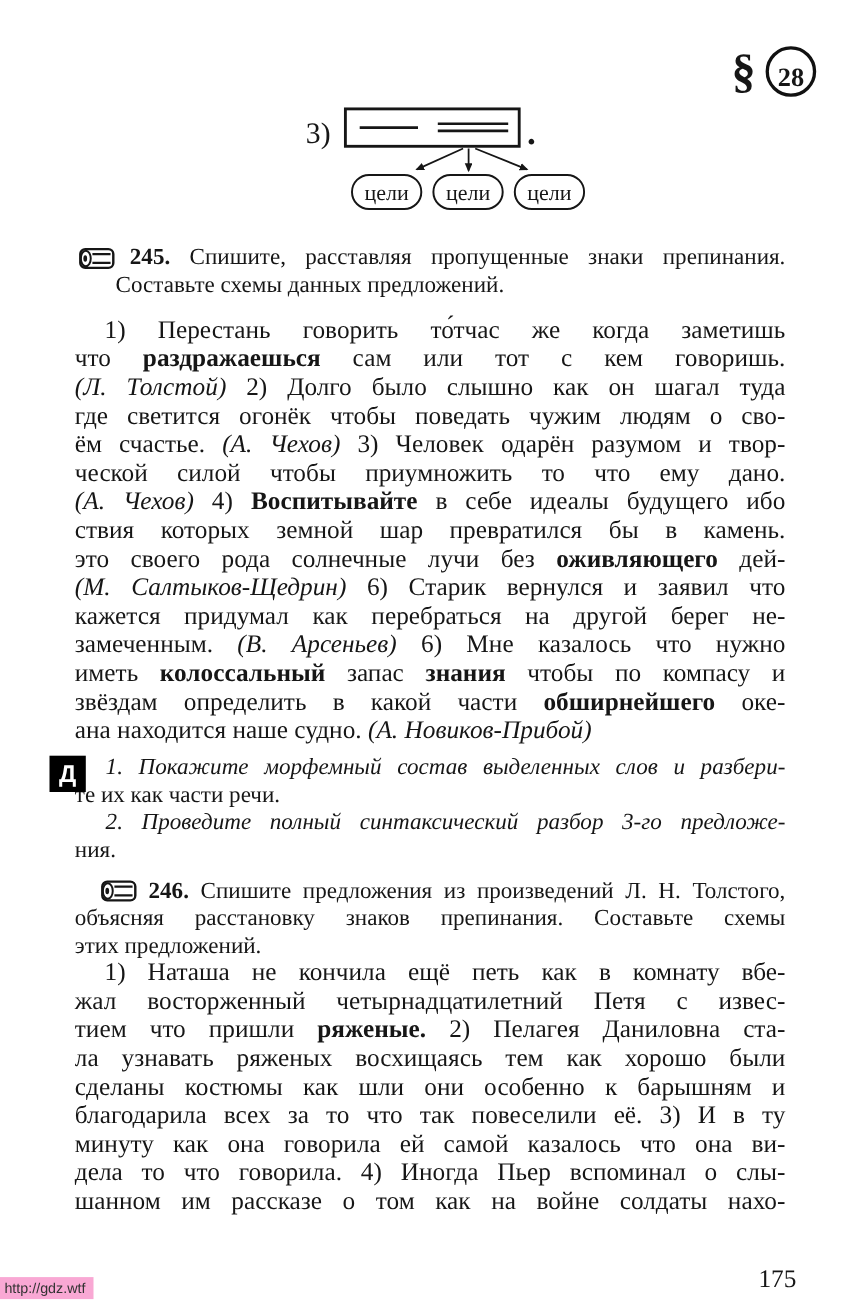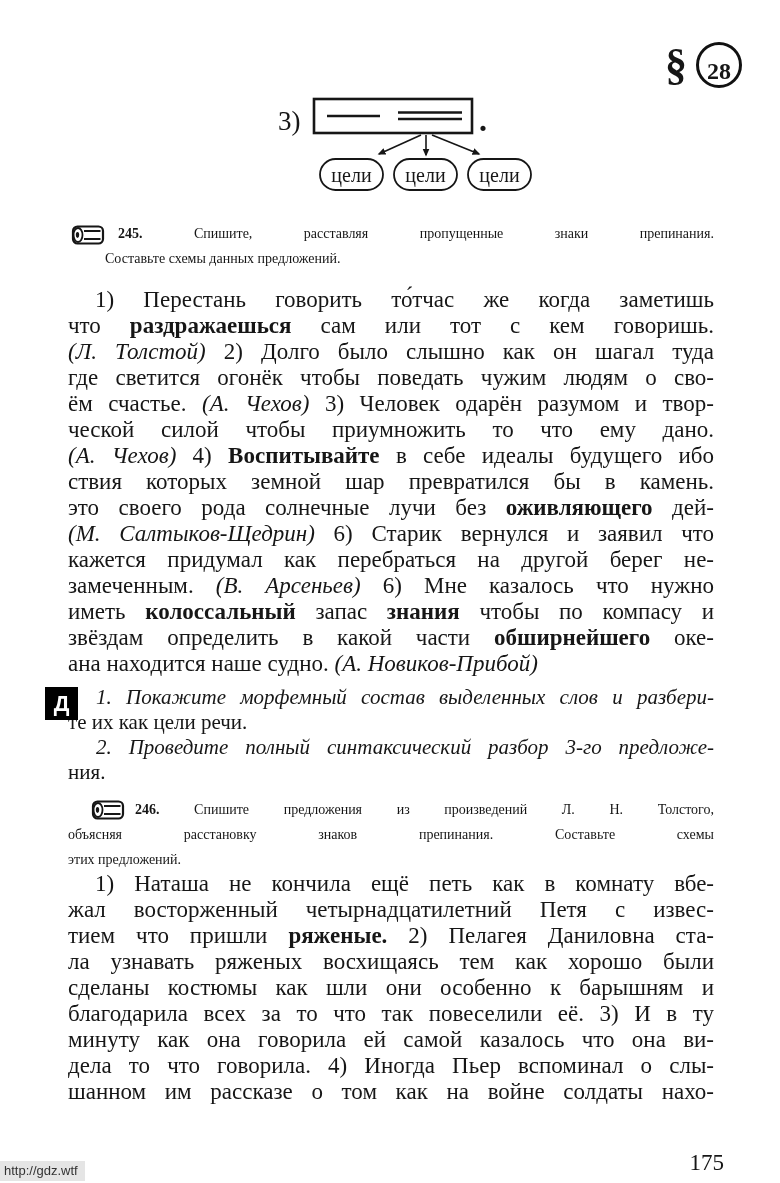--- a/index.html
+++ b/index.html
@@ -18,21 +18,21 @@
     font-size:24px; font-weight:bold;
   }
   
   .scheme{position:absolute; left:268px; top:93px;}
   .scheme text{font-family:"Liberation Serif", serif; fill:#161616;}
   
   .tline{min-height:1em;}
   .just{text-align:justify; text-align-last:justify;}
   .seg-b{font-weight:bold;}
   .seg-i{font-style:italic;}
-  .hdr{position:absolute; font-size:14px; line-height:25px;}
+  .hdr{position:absolute; font-size:21px; line-height:25px;}
   .hdr245{left:105px; top:221px; width:609px;}
   .hdr246{left:68px;  top:797px; width:646px;}
   .hdr245 .ind{padding-left:13px;}
   .hdr246 .ind{padding-left:67px;}
   .body{position:absolute; font-size:23px; line-height:26px;}
   .body245{left:68px; top:287px; width:646px;}
   .body246{left:68px; top:871px; width:646px;}
   .body .ind{padding-left:27px;}
   .tasks{position:absolute; left:68px; top:685px; width:646px; font-size:21px; line-height:25px;}
   .tasks .ind{padding-left:28px;font-style:italic;}
@@ -41,21 +41,21 @@
   .pencil246{left:20px; top:2px;}
   .dmark{
     position:absolute; left:-23px; top:2px; width:33px; height:33px;
     background:#000; display:flex; align-items:center; justify-content:center;
   }
   .dmark span{color:#fff; font-family:"Liberation Sans", sans-serif; font-weight:bold; font-size:22px; line-height:33px;}
   
   .pageno{position:absolute; top:1150px; right:56px; font-size:23px;}
   .urlbar{
     position:absolute; left:0; top:1161px;
-    background:#e5e5e5; color:#333;
+    background:#f9a8d4; color:#333;
     font-family:"Liberation Sans", sans-serif; font-size:13px;
     padding:2px 7px 3px 4px;
   }
 </style>
 </head>
 <body>
 
 <div class="page">
 
   <div class="section-badge">
@@ -116,21 +116,21 @@
       <div class="tline just"><span class="seg-n">иметь </span><span class="seg-b">колоссальный</span><span class="seg-n"> запас </span><span class="seg-b">знания</span><span class="seg-n"> чтобы по компасу и</span></div>
       <div class="tline just"><span class="seg-n">звёздам определить в какой части </span><span class="seg-b">обширнейшего</span><span class="seg-n"> оке-</span></div>
       <div class="tline"><span class="seg-n">ана находится наше судно. </span><span class="seg-i">(А. Новиков-Прибой)</span></div>
     </div>
 
   <div class="tasks">
     <div class="dmark">
       <span>Д</span>
     </div>
   <div class="tline just ind"><span class="seg-n">1. Покажите морфемный состав выделенных слов и разбери-</span></div>
-      <div class="tline"><span class="seg-n">те их как цели речи.</span></div>
+      <div class="tline"><span class="seg-n">те их как части речи.</span></div>
       <div class="tline just ind"><span class="seg-n">2. Проведите полный синтаксический разбор 3-го предложе-</span></div>
       <div class="tline"><span class="seg-n">ния.</span></div>
     </div>
 
   <div class="hdr hdr246">
     <svg class="pencil pencil246" width="38" height="22" viewBox="0 0 38 22">
       <rect x="5" y="2.5" width="30" height="17" rx="4.5" fill="none" stroke="#161616" stroke-width="2.2"></rect>
       <ellipse cx="10" cy="11" rx="4.5" ry="7" fill="none" stroke="#161616" stroke-width="1.8"></ellipse>
       <ellipse cx="9.5" cy="11" rx="1.7" ry="2.9" fill="#161616"></ellipse>
       <line x1="16" y1="7" x2="32.5" y2="7" stroke="#161616" stroke-width="2"></line>

